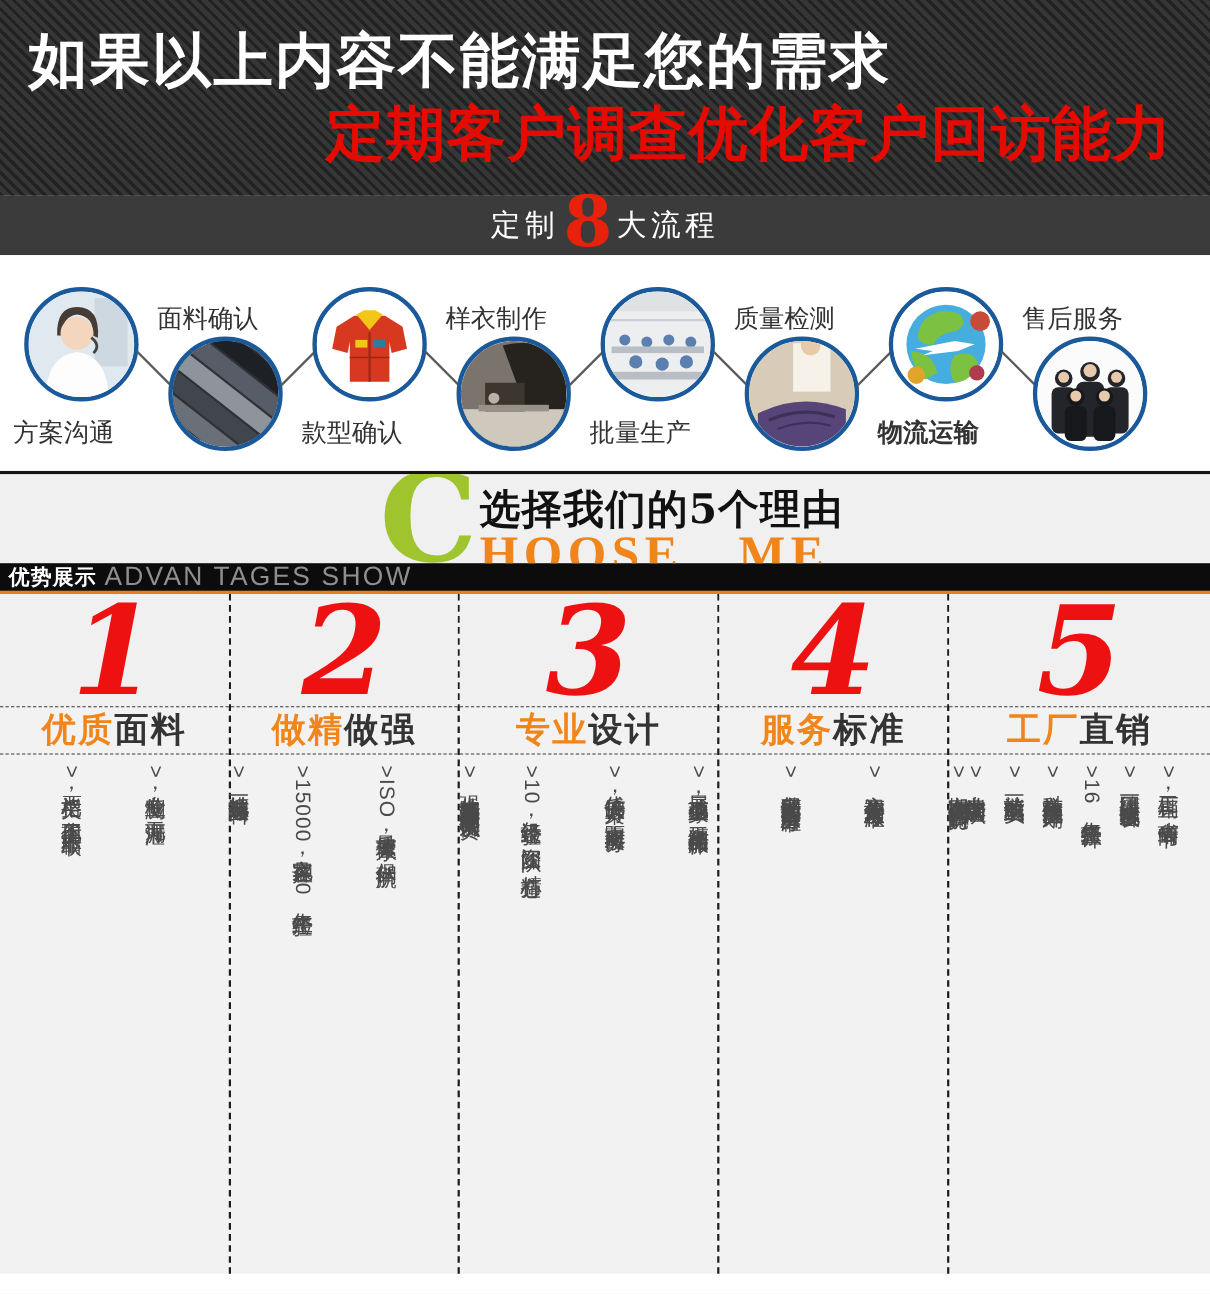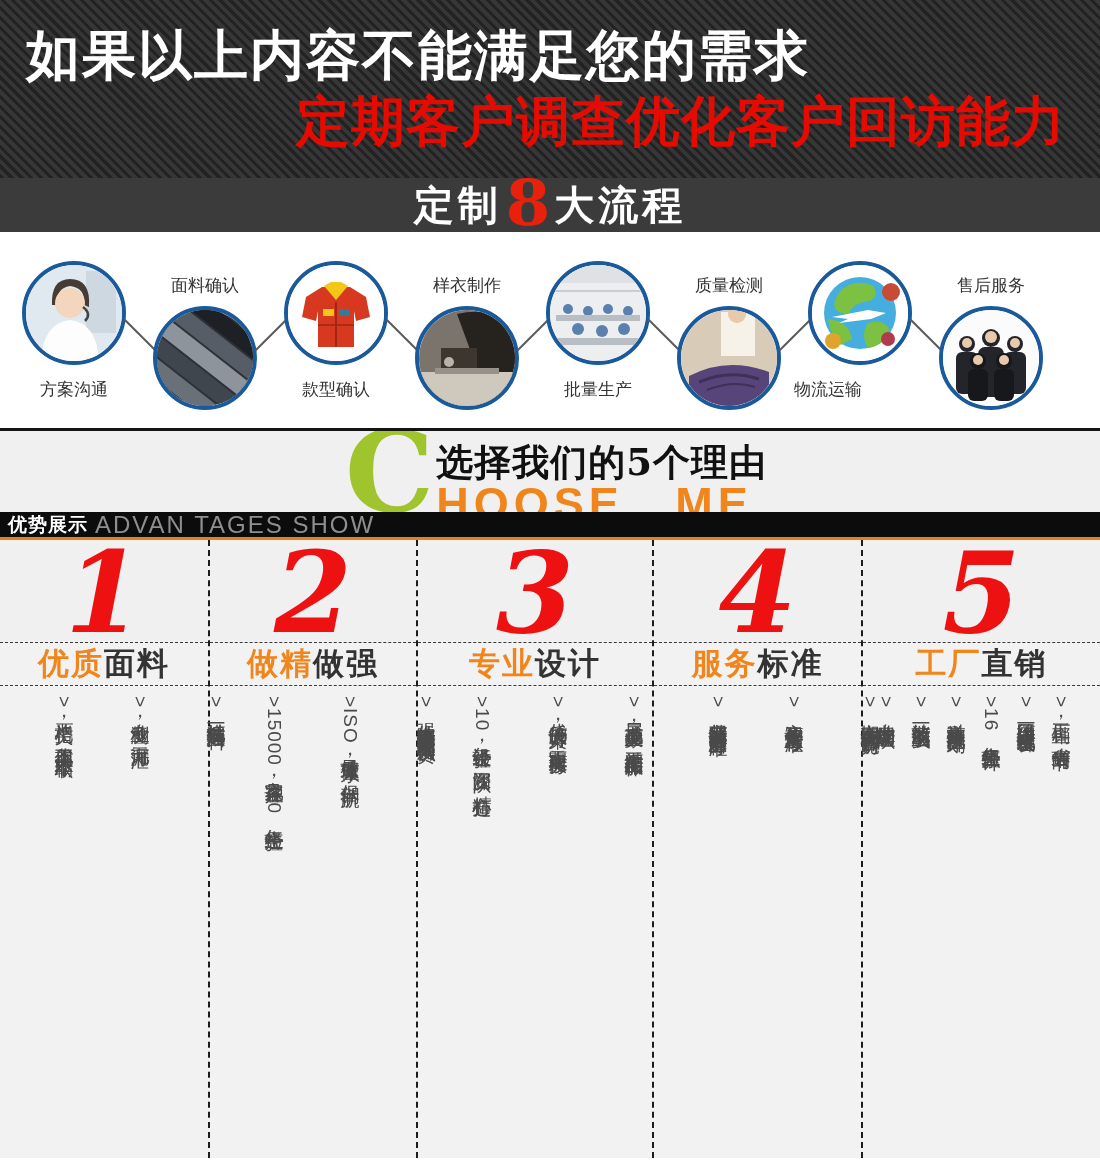--- a/index.html
+++ b/index.html
@@ -10,36 +10,36 @@
   .hero{position:relative;height:178px;background-color:#303030;
     background-image:repeating-linear-gradient(45deg,rgba(0,0,0,.30) 0 3px,rgba(255,255,255,.03) 3px 7px);padding-left:42px;}
   .hero-line1{position:absolute;left:26px;top:20px;font-size:54px;font-weight:900;color:#fff;letter-spacing:2px;white-space:nowrap;}
   .hero-line2{position:absolute;right:34px;top:86px;font-size:54px;font-weight:900;color:#e60b00;letter-spacing:1px;white-space:nowrap;}
   .hero-phone{position:absolute;right:36px;top:24px;display:flex;align-items:center;}
   .hero-phone svg{margin-right:4px;}
   .phone-number{font-family:"DejaVu Serif","Liberation Serif",serif;font-weight:bold;font-size:36px;color:#e60b00;white-space:nowrap;}
 
   
   .process-banner{height:54px;background:#3b3b3b;display:flex;align-items:center;justify-content:center;}
-  .pb-txt{color:#fff;font-size:40px;font-weight:700;letter-spacing:4px;}
+  .pb-txt{color:#fff;font-size:27px;font-weight:400;letter-spacing:4px;}
   .pb-num{color:#e8210d;font-size:64px;font-weight:900;line-height:50px;margin:0 4px;position:relative;top:-2px;font-family:"DejaVu Serif","Liberation Serif",serif;}
 
   
   .process{height:196px;background:#fff;position:relative;overflow:hidden;}
   .pcircle{position:absolute;width:96px;height:96px;border:4px solid #1a5a9b;border-radius:50%;overflow:hidden;background:#fff;}
   .pcircle svg{display:block;width:96px;height:96px;}
-  .plabel{position:absolute;width:124px;text-align:center;font-size:17px;color:#333;white-space:nowrap;}
+  .plabel{position:absolute;width:124px;text-align:left;font-size:23px;color:#333;white-space:nowrap;}
   .pline{position:absolute;width:44px;height:0;border-top:2px solid #5a5a5a;}
 
   
   .choose{height:84px;background:#f0f0f0;border-top:3px solid #141414;display:flex;align-items:flex-start;padding-left:345px;box-sizing:border-box;overflow:hidden;}
   .bigC{font-family:"DejaVu Serif","Liberation Serif",serif;font-weight:bold;font-size:112px;line-height:82px;color:#9fc42d;}
   .choose-right{display:flex;flex-direction:column;margin-left:2px;padding-top:12px;}
   .choose-cn{font-family:"DejaVu Serif","Liberation Serif",serif;font-weight:900;font-size:37px;line-height:39px;color:#111;letter-spacing:1px;white-space:nowrap;}
-  .choose-en{font-family:Liberation Sans, sans-serif;font-weight:bold;font-size:45px;line-height:43px;color:#f0861b;letter-spacing:5px;word-spacing:34px;white-space:nowrap;}
+  .choose-en{font-family:Liberation Serif, serif;font-weight:bold;font-size:45px;line-height:43px;color:#f0861b;letter-spacing:5px;word-spacing:34px;white-space:nowrap;}
 
   
   .adv-bar{height:25px;background:#0c0c0c;border-bottom:3px solid #e87e1c;display:flex;align-items:center;padding-left:8px;}
   .adv-cn{color:#fff;font-weight:bold;font-size:19px;letter-spacing:1px;text-align:center;}
   .adv-en{color:#8f8f8f;font-size:24px;margin-left:7px;letter-spacing:2px;}
 
   
   .reasons{display:flex;background:#f2f2f2;}
   .reason-col{box-sizing:border-box;border-right:2px dashed #1c1c1c;}
   .reason-col:nth-child(1){width:210px;}
@@ -165,21 +165,21 @@
           <circle cx="48" cy="48" r="36" fill="#46aede"></circle>
           <path d="M30 24 q16-11 31-3 q7 10-4 15 q-16 2-20 12 q-13 2-15-8 q2-10 8-16Z" fill="#7cc142"></path>
           <path d="M56 58 q15-5 21 6 q-4 17-21 19 q-8-13 0-25Z" fill="#7cc142"></path>
           <path d="M16 54 q21 2 24 20 l-11 6 q-11-9-13-26Z" fill="#7cc142"></path>
           <path d="M20 52 l36-7 18 3 -15 6 -32 4 9-4Z" fill="#ffffff"></path>
           <circle cx="79" cy="27" r="9" fill="#c84b37"></circle>
           <circle cx="21" cy="76" r="8" fill="#e0a42c"></circle>
           <circle cx="76" cy="74" r="7" fill="#b03a4e"></circle>
         </svg>
       </div>
-      <div class="plabel" style="left: 766px; top: 146px;">物流运输</div>
+      <div class="plabel" style="left: 798px; top: 146px; font-weight: bold;">物流运输</div>
       <div class="pline" style="left: 903.5px; top: 102px; transform: rotate(45deg);"></div>
       <div class="pcircle" style="left: 939px; top: 74px;">
         <svg viewBox="0 0 96 96">
           <rect width="96" height="96" fill="#fbfbfb"></rect>
           <g fill="#23252a">
             <circle cx="24" cy="34" r="8"></circle>
             <rect x="13" y="42" width="22" height="42" rx="6"></rect>
             <circle cx="48" cy="28" r="9"></circle>
             <rect x="35" y="37" width="26" height="50" rx="7"></rect>
             <circle cx="72" cy="34" r="8"></circle>

